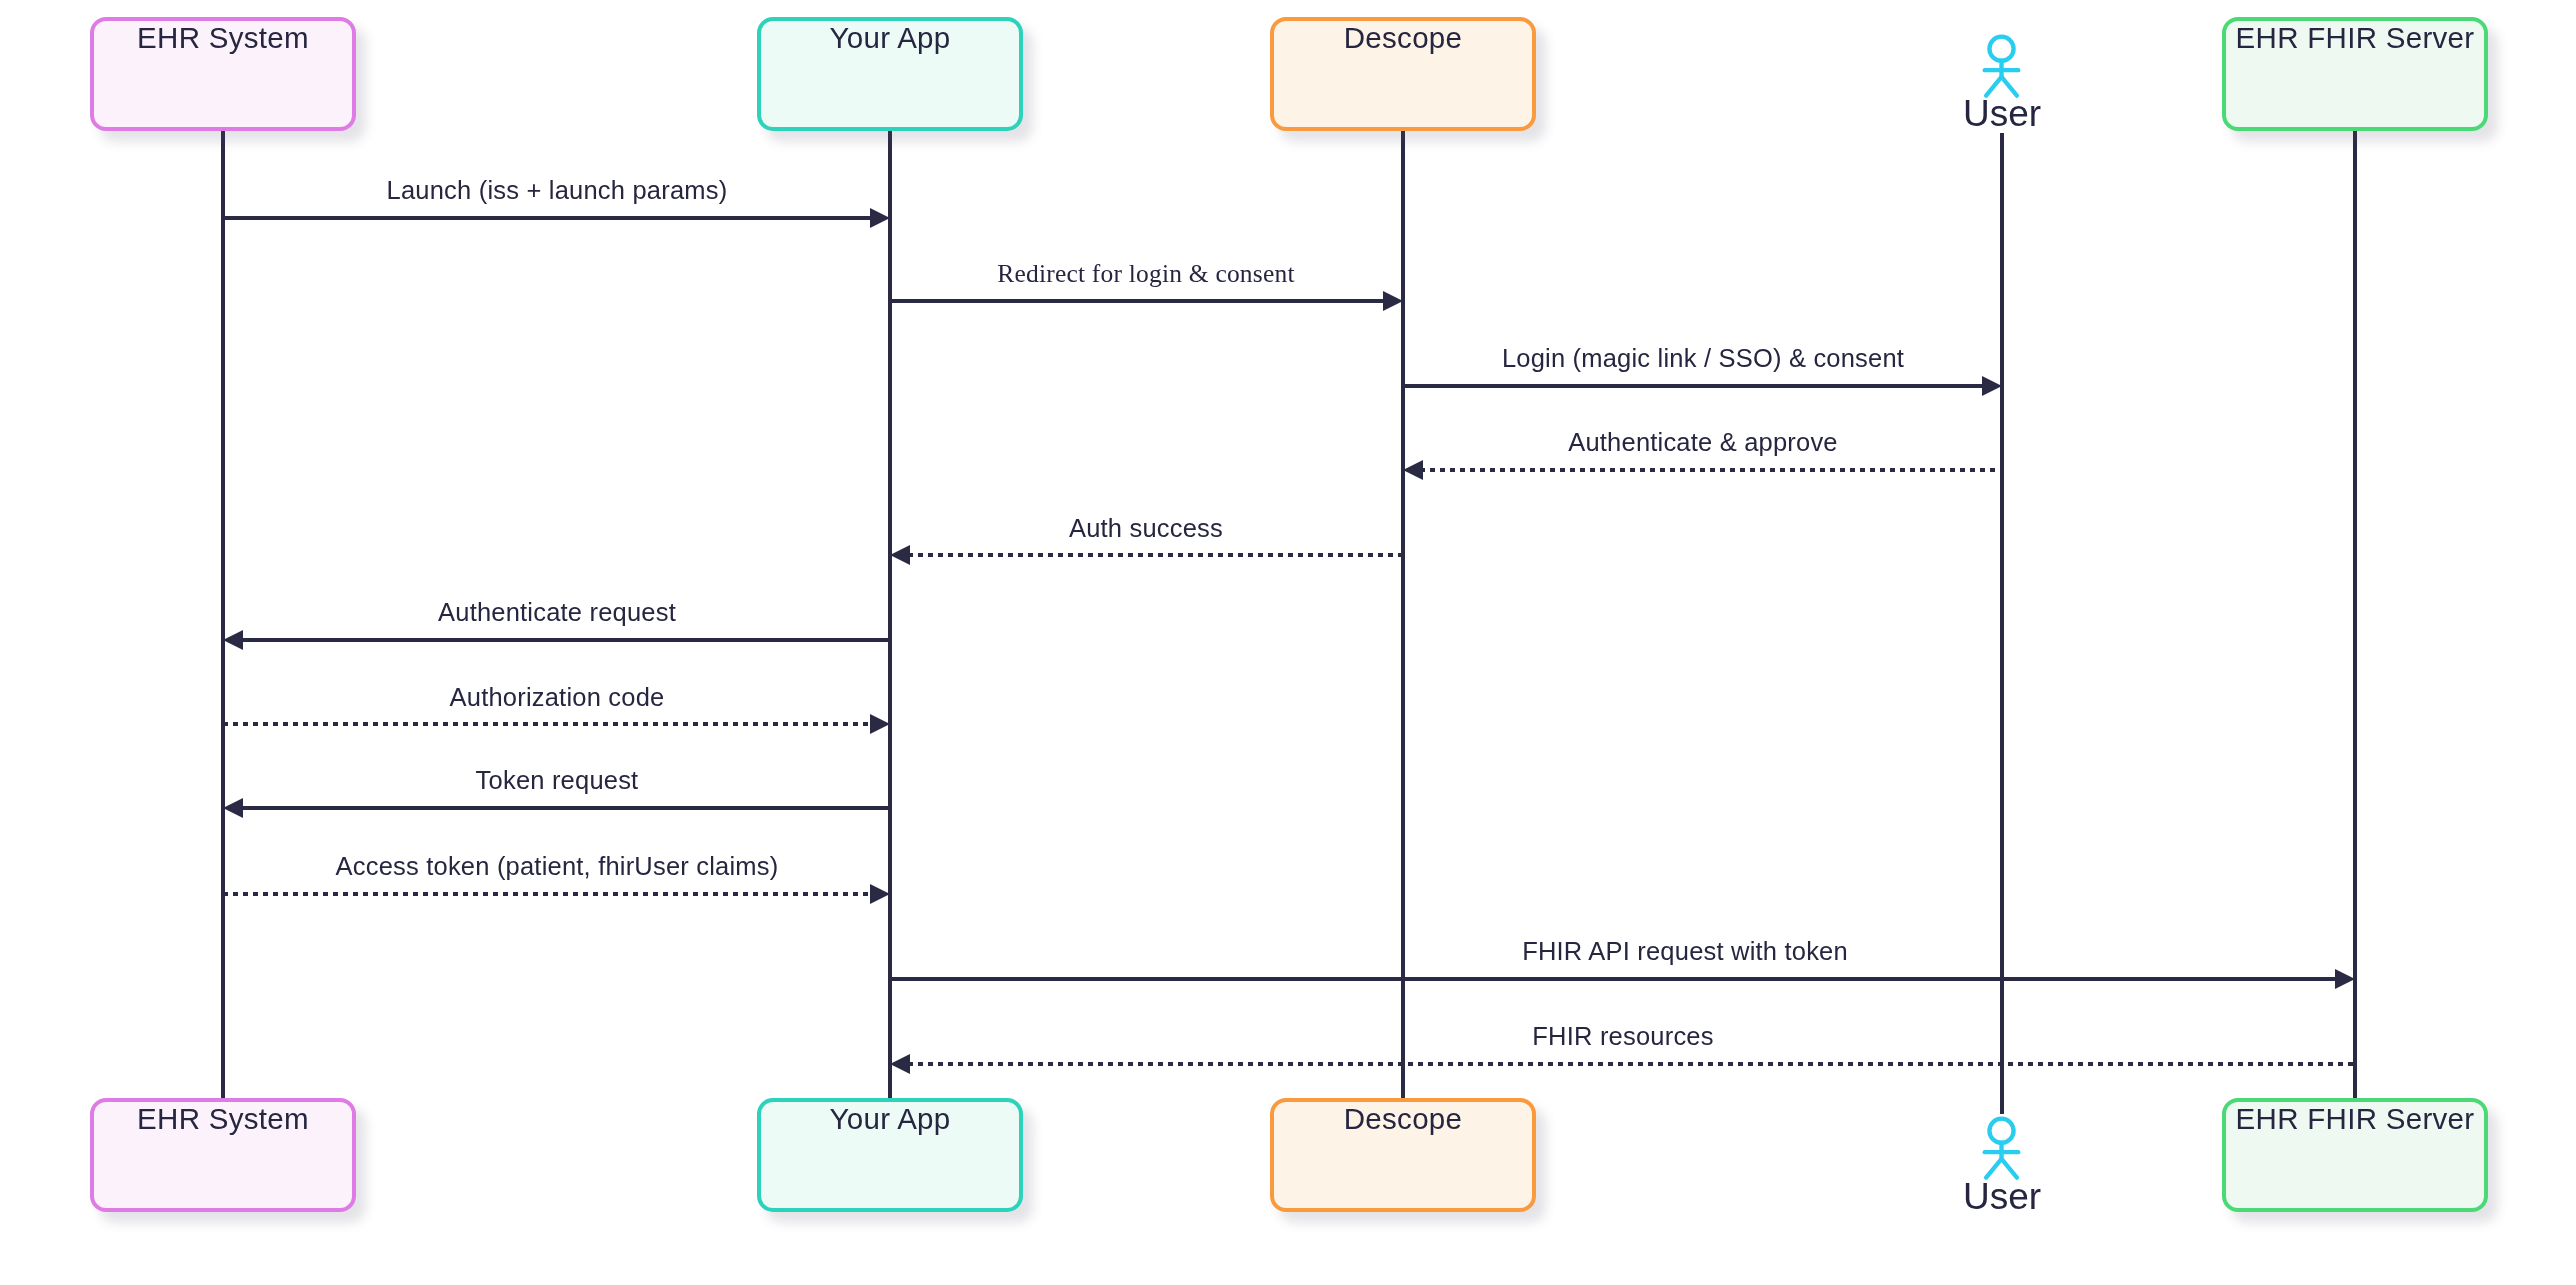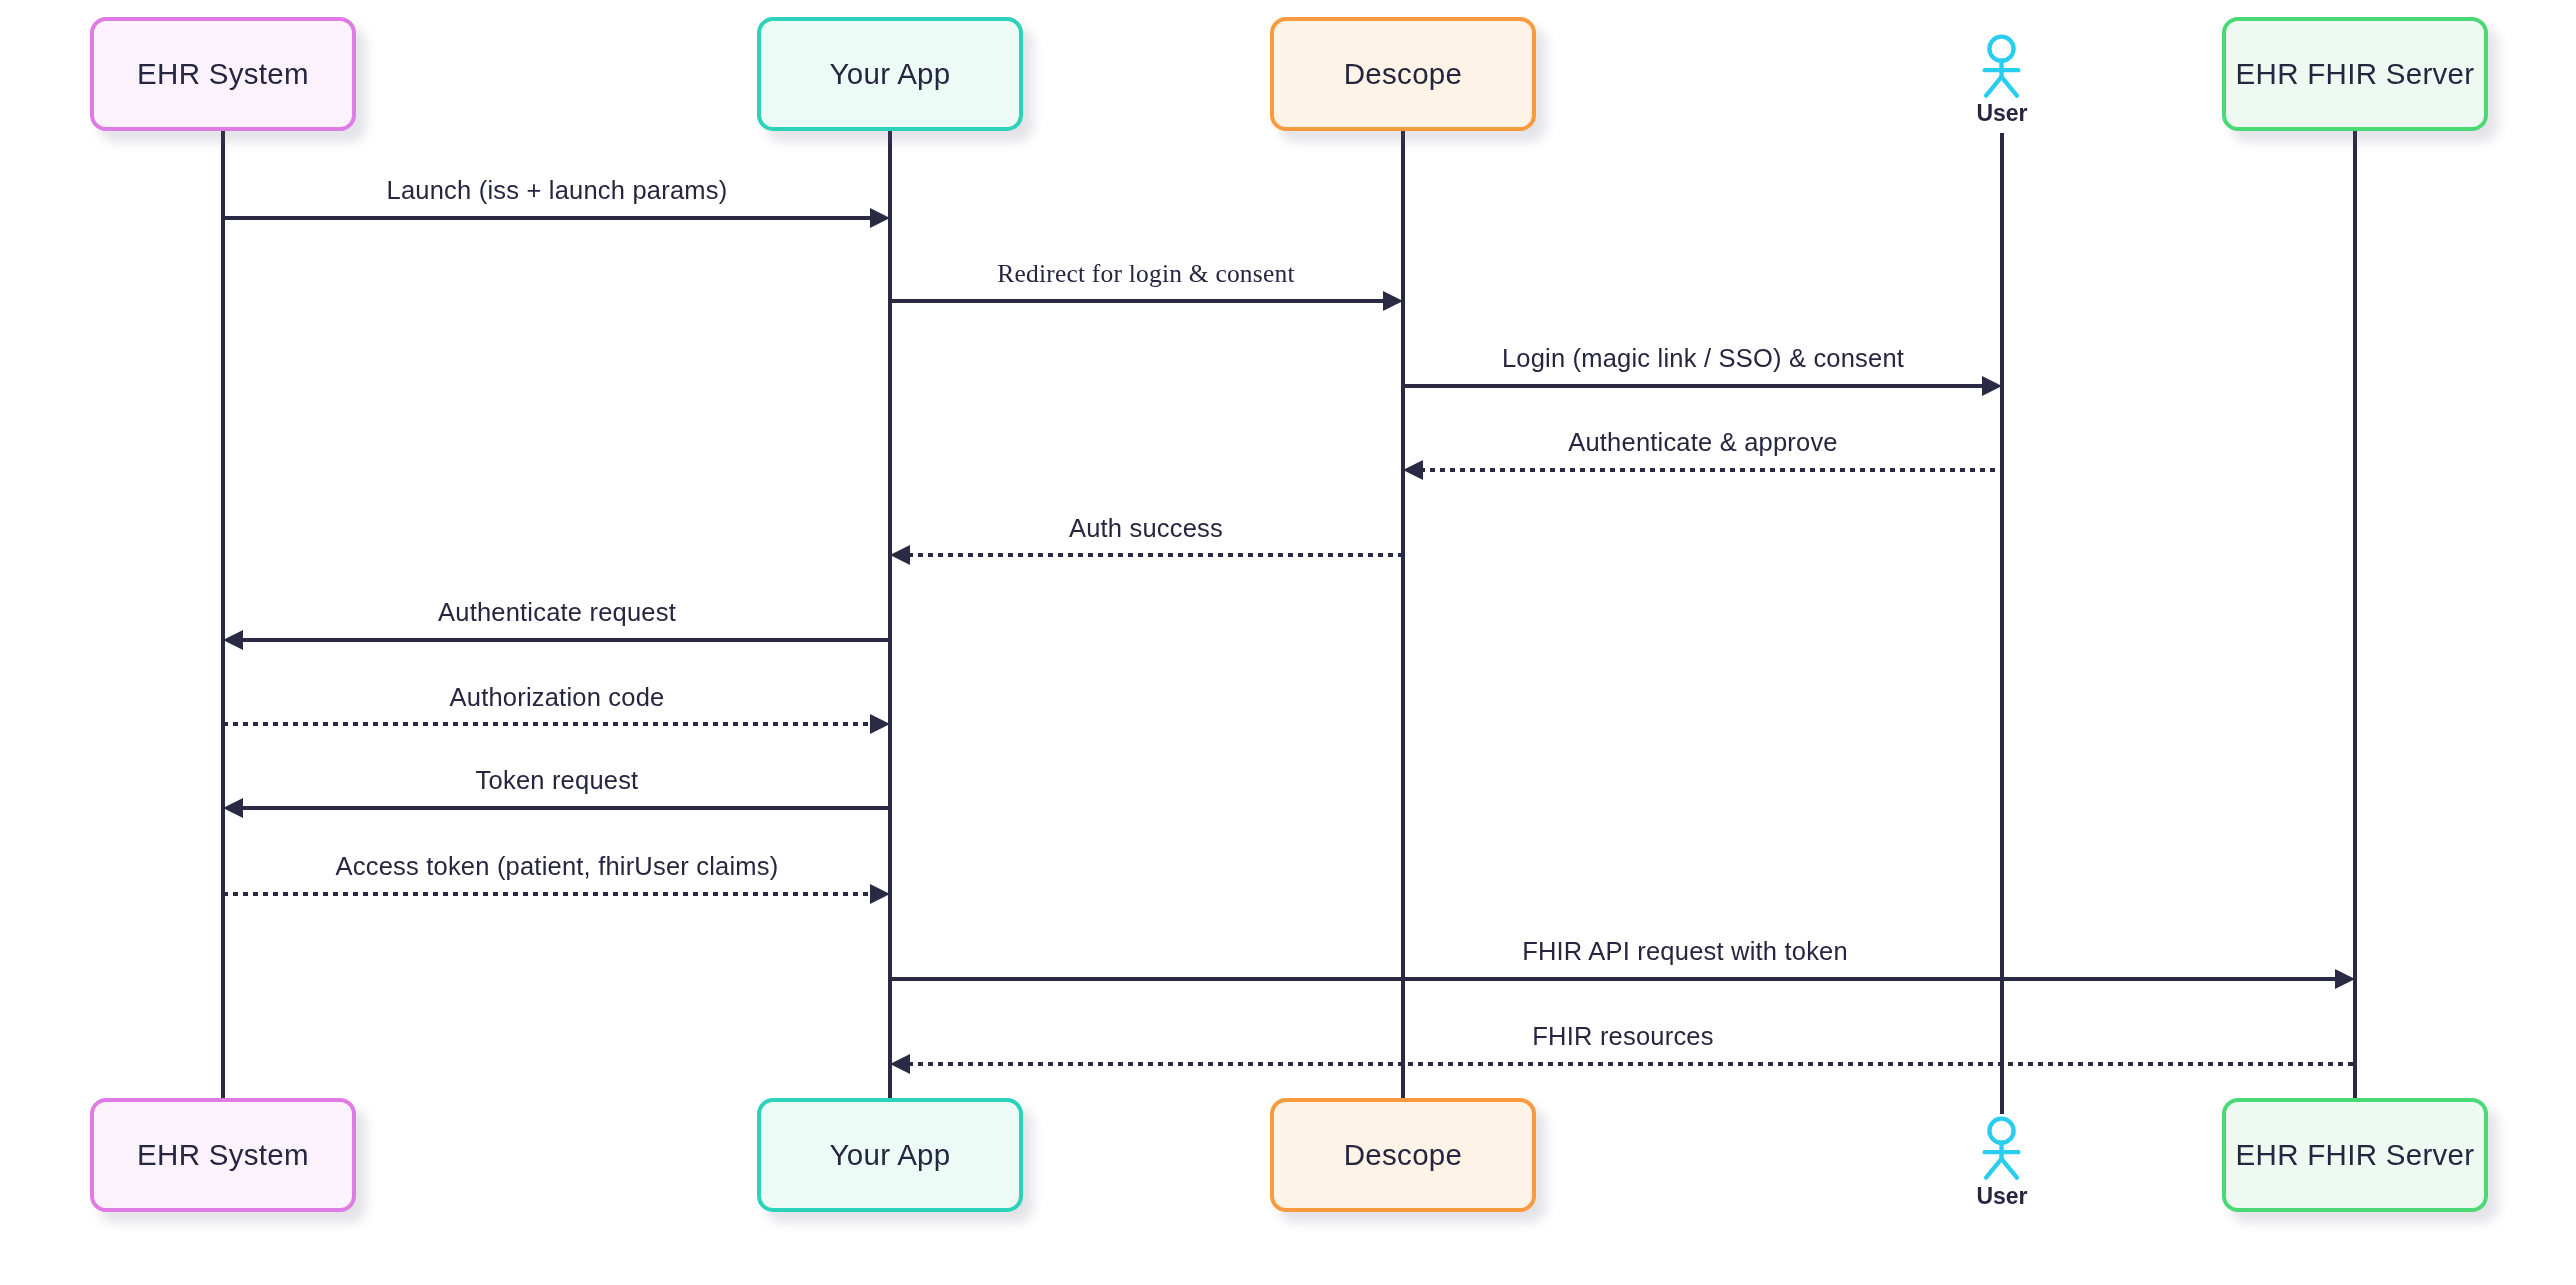--- a/index.html
+++ b/index.html
@@ -15,30 +15,30 @@
     position:absolute;
     width:4px;
     background:var(--ink,#2b2a44);
   }
   .pbox{
     position:absolute;
     width:266px;height:114px;
     box-sizing:border-box;
     border:4px solid #999;
     border-radius:16px;
-    display:flex;align-items:center;justify-content:center;
+    display:flex;align-items:flex-start;justify-content:center;
     font-size:29.5px;font-weight:500;
     letter-spacing:0.3px;
     box-shadow:9.4px 10.7px 10.7px rgba(90,90,110,0.16);
     background:#fff;
   }
   .actor-label{
     position:absolute;
     transform:translateX(-50%);
-    font-size:23px;font-weight:700;
+    font-size:37px;font-weight:400;
     line-height:31px;
     white-space:nowrap;
   }
   .actor-figure{position:absolute;width:67px;height:67px;}
   .mlabel{
     position:absolute;
     transform:translateX(-50%);
     white-space:nowrap;
     font-size:25.5px;font-weight:500;
     line-height:31px;

